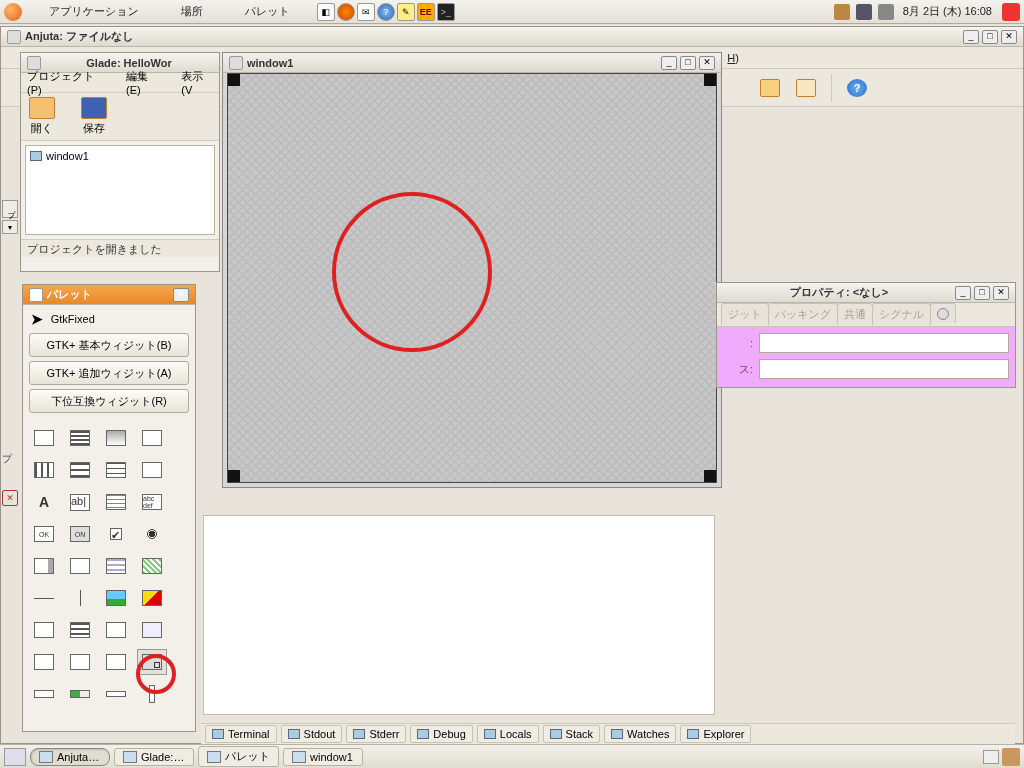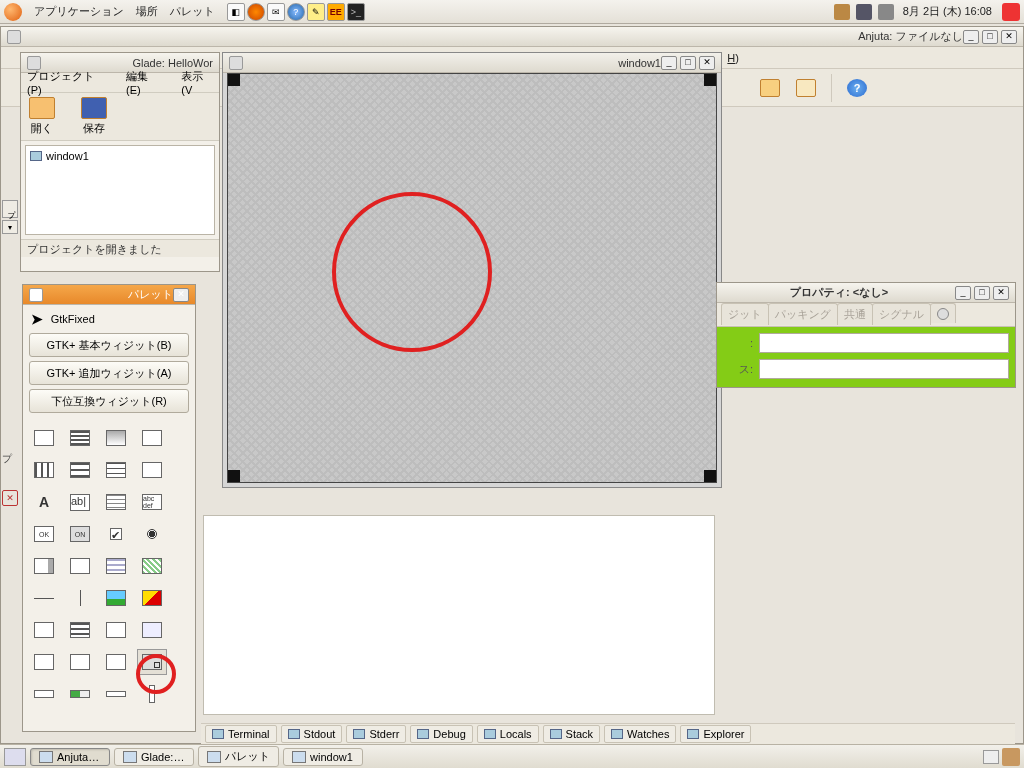--- a/index.html
+++ b/index.html
@@ -1,33 +1,33 @@
 <!DOCTYPE html>
 <html><head>
 <meta charset="utf-8">
 <style>
   * { box-sizing: border-box; margin: 0; padding: 0; font-family: sans-serif; font-size: 11px; }
   body { width: 1024px; height: 768px; background: #e8e4dc; overflow: hidden; position: relative; }
 
   
   .gnome-panel { position: absolute; top: 0; left: 0; right: 0; height: 24px; background: linear-gradient(#f4f2ed,#e4e0d7); border-bottom: 1px solid #b0aaa0; display: flex; align-items: center; padding: 0 4px; }
   .gnome-panel .logo { width: 18px; height: 18px; border-radius: 50%; background: radial-gradient(circle at 35% 35%, #ffb870, #e06010); margin-right: 6px; }
-  .gnome-panel .menu-item { margin: 0 6px; color: #222; }
+  .gnome-panel .menu-item { margin: 0 21px; color: #222; }
   .gnome-panel .spacer { flex: 1; }
   .gnome-panel .tray-icon { width: 16px; height: 16px; margin: 0 3px; background: #888; border-radius: 2px; display:inline-block;}
   .gnome-panel .clock { margin: 0 6px; color:#222;}
   .gnome-panel .power { width: 18px; height: 18px; background: #e33; border-radius: 3px; margin-left: 4px; }
   .panel-app-icons { display:flex; gap:2px; margin-left:6px;}
   .panel-app-icons .pi{ width:18px;height:18px;border:1px solid #999;background:#fafafa;border-radius:2px;display:flex;align-items:center;justify-content:center;font-size:9px;}
 
   
   .anjuta-window { position:absolute; top:26px; left:0; right:0; height:718px; background:#e8e4dc; border:1px solid #9c968a;}
   .titlebar { height:20px; background: linear-gradient(#f6f4ee,#dedacf); display:flex; align-items:center; padding:0 6px; border-bottom:1px solid #bcb6aa;}
   .titlebar.orange { background: linear-gradient(#f5a74a,#e8892a); color:#fff;}
-  .titlebar .title { flex:1; text-align:right; font-weight:normal; color:#333;}
+  .titlebar .title { flex:1; text-align:left; font-weight:bold; color:#333;}
   .titlebar.orange .title{color:#fff;}
   .win-btns { display:flex; gap:3px; margin-left:auto;}
   .win-btn { width:16px; height:14px; border:1px solid #888; background:#eee; border-radius:2px; display:flex;align-items:center;justify-content:center;font-size:9px;line-height:1;}
   .titlebar .left-icon{width:14px;height:14px;background:#ddd;border:1px solid #999;border-radius:2px;margin-right:4px;}
 
   .anjuta-menubar { height:22px; background:#ece8de; display:flex; align-items:center; padding:0 8px; gap:10px; border-bottom:1px solid #cfc9bd;}
   .anjuta-menubar span { color:#222; }
   .anjuta-menubar u{text-decoration:underline;}
 
   .anjuta-toolbar { height:38px; background:#ece8de; display:flex; align-items:center; padding:0 8px; gap:6px; border-bottom:1px solid #cfc9bd;}
@@ -66,21 +66,21 @@
   .designer-window .titlebar{background:linear-gradient(#f2f0ea,#dedacf);}
   .design-canvas{position:absolute;top:20px;left:4px;right:4px;bottom:4px;
     background-color:#c8c8c8;
     background-image: repeating-linear-gradient(45deg,#bdbdbd 0 2px,transparent 2px 6px),repeating-linear-gradient(-45deg,#bdbdbd 0 2px,transparent 2px 6px);
     border:1px solid #444;}
   .corner{position:absolute;width:12px;height:12px;background:#111;}
   .corner.tl{top:0;left:0;} .corner.tr{top:0;right:0;} .corner.bl{bottom:0;left:0;} .corner.br{bottom:0;right:0;}
   .red-circle-big{position:absolute;top:192px;left:332px;width:160px;height:160px;border:4px solid #e02020;border-radius:50%;pointer-events:none;z-index:50;}
 
   
-  .props-window{position:absolute;top:282px;left:716px;width:300px;height:106px;background:#84cc16;border:1px solid #9c968a;}
+  .props-window{position:absolute;top:282px;left:716px;width:300px;height:106px;background:#f0abfc;border:1px solid #9c968a;}
   .props-tabs{height:24px;display:flex;align-items:flex-start;padding:0 4px;gap:0;background:#ece8de;border-bottom:1px solid #c8c2b4;}
   .ptab{padding:3px 6px;border:1px solid #c8c2b4;border-bottom:none;background:#e8e4da;color:#a8a298;border-radius:3px 3px 0 0;margin-right:-1px;}
   .ptab .wheel{display:inline-block;width:12px;height:12px;border:1px solid #888;border-radius:50%;background:#ddd;vertical-align:middle;}
   .props-body{padding:6px;display:flex;flex-direction:column;gap:6px;}
   .prow{display:flex;align-items:center;gap:6px;}
   .prow label{width:30px;color:#555;text-align:right;}
   .prow .field{flex:1;height:20px;border:1px solid #b0aa9c;background:#fff;}
 
   
   .editor-rect{position:absolute;top:488px;left:202px;width:512px;height:200px;background:#fff;border:1px solid #c0bcb0;}
@@ -95,21 +95,21 @@
   .statusbar .seg{white-space:nowrap;}
   .modes{position:absolute;right:4px;top:718px;height:20px;display:flex;align-items:center;gap:2px;}
   .modes .m{width:18px;height:16px;border:1px solid #a09a8c;background:#efece4;}
   .modes .m.active{background:#f59a3a;}
   .modes .m.dark{background:#333;}
 
   
   .taskbar{position:absolute;bottom:0;left:0;right:0;height:24px;background:linear-gradient(#f2f0ea,#e0dcD0);border-top:1px solid #b8b2a4;display:flex;align-items:center;padding:0 4px;gap:4px;}
   .taskbar .show-desktop{width:22px;height:18px;border:1px solid #999;background:#dde;}
   .taskbar .task{display:flex;align-items:center;gap:4px;padding:2px 8px;border:1px solid #b8b2a4;background:#efece4;border-radius:3px;min-width:80px;}
-  .taskbar .task.active{background:#e0dccf;border-color:#888;box-shadow:inset 1px 1px 2px rgba(0,0,0,.15);}
+  .taskbar .task.active{background:#e0dccf;border-color:#888;box-shadow:inset 1px 1px 2px rgba(0,0,0,.15);border-radius:8px;}
   .taskbar .task .ic{width:14px;height:12px;border:1px solid #777;background:#cde;}
   .taskbar .tray{margin-left:auto;display:flex;align-items:center;gap:3px;}
   .taskbar .tray .t{width:16px;height:14px;border:1px solid #999;background:#eee;}
   .taskbar .tray .trash{width:18px;height:18px;background:#c89860;border-radius:2px;}
 
   
   .left-dropdown{position:absolute;top:220px;left:2px;width:16px;height:14px;border:1px solid #999;background:#efece4;display:flex;align-items:center;justify-content:center;font-size:8px;}
   .left-hdr{position:absolute;top:200px;left:2px;width:16px;height:18px;border:1px solid #999;background:#efece4;font-size:8px;writing-mode:vertical-rl;display:flex;align-items:center;justify-content:center;}
 
   .proj-label{position:absolute;top:452px;left:2px;font-size:10px;color:#444;}
@@ -218,21 +218,21 @@
     <div class="m"></div>
     <div class="m active"></div>
     <div class="m dark"></div>
     <div class="m"></div>
   </div>
 </div>
 
 <div class="glade-window">
   <div class="titlebar">
     <span class="left-icon"></span>
-    <span class="title" style="text-align:right;font-weight:normal;">Glade: HelloWor</span>
+    <span class="title" style="text-align:center;font-weight:bold;">Glade: HelloWor</span>
   </div>
   <div class="glade-menubar">
     <span>プロジェクト(P)</span>
     <span>編集(E)</span>
     <span>表示(V</span>
   </div>
   <div class="glade-toolbar">
     <div class="glade-tb-item">
       <div class="ic"></div>
       <span>開く</span>

